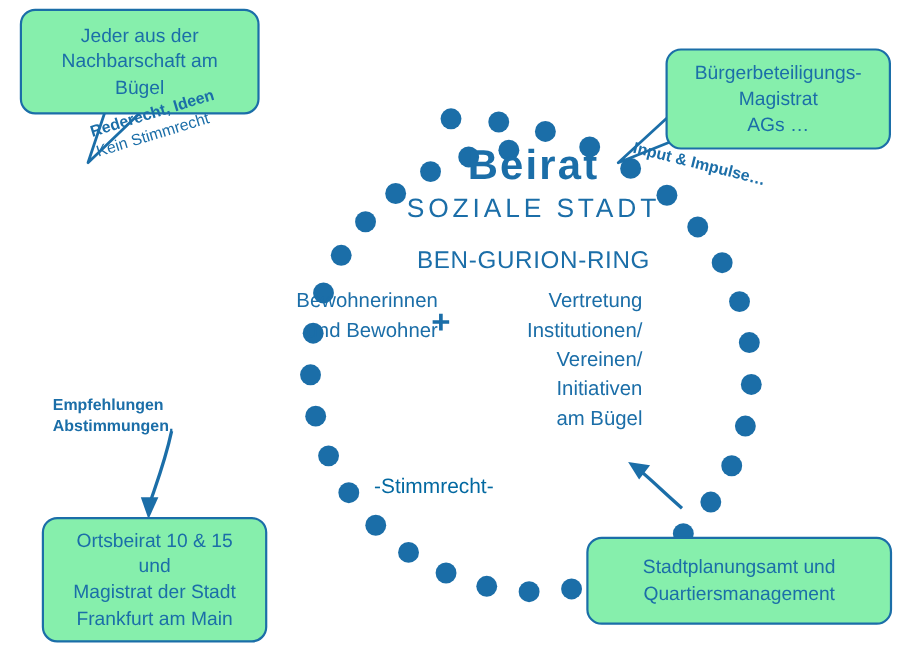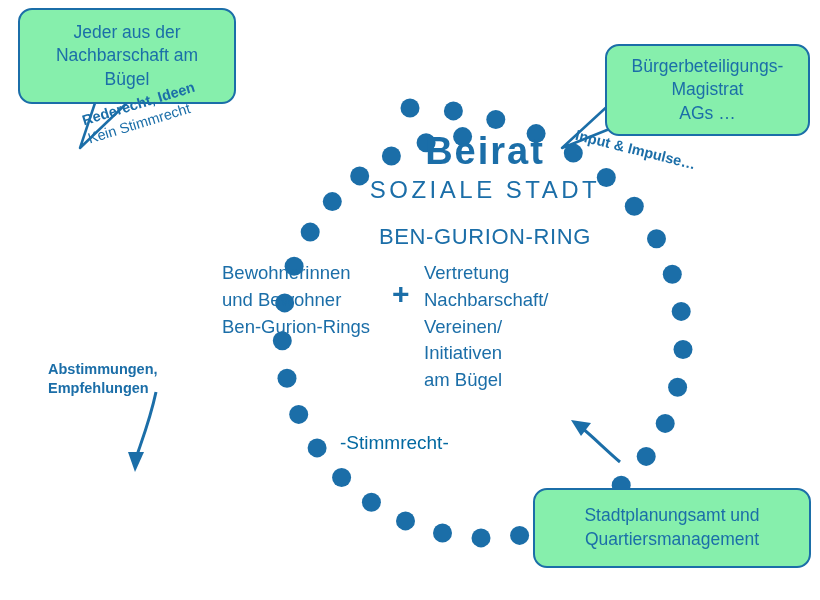--- a/index.html
+++ b/index.html
@@ -57,21 +57,21 @@
     letter-spacing: 3.5px;
   }
   .title-sub2 {
     font-size: 22px;
     letter-spacing: 0.6px;
   }
   .col-text {
     position: absolute;
     color: #1b6ea8;
     font-size: 18.5px;
-    text-align: left;
+    text-align: right;
     line-height: 1.45;
   }
   .plus-sign {
     position: absolute;
     color: #1b6ea8;
     font-size: 30px;
     font-weight: bold;
   }
   .stimmrecht {
     position: absolute;
@@ -170,56 +170,61 @@
     <div>Nachbarschaft am</div>
     <div>Bügel</div>
   </div>
 
   <div class="callout" style="left:605px; top:12px; width:205px; height:92px;margin-top:32px;">
     <div>Bürgerbeteiligungs-</div>
     <div>Magistrat</div>
     <div>AGs …</div>
   </div>
 
+  <div class="callout" style="left:38px; top:470px; width:205px; height:114px;">
+    <div>Ortsbeirat 10 &amp; 15</div>
+    <div>und</div>
+    <div>Magistrat der Stadt</div>
+    <div>Frankfurt am Main</div>
+  </div>
 
   <div class="callout" style="left:533px; top:488px; width:278px; height:80px;">
     <div>Stadtplanungsamt und</div>
     <div>Quartiersmanagement</div>
   </div>
 
   <div class="center-text title-main" style="left:285px; top:130px; width:400px;">Beirat</div>
   <div class="center-text title-sub1" style="left:285px; top:176px; width:400px;">SOZIALE STADT</div>
   <div class="center-text title-sub2" style="left:285px; top:208px; width:400px;margin-top:16px;">BEN-GURION-RING</div>
 
   <div class="col-text" style="left:222px; top:260px; width:176px;">
     <div>Bewohnerinnen</div>
     <div>und Bewohner</div>
-    <div>Ben-Gurion-Rings</div>
   </div>
 
   <div class="plus-sign" style="left:392px; top:277px;">+</div>
 
   <div class="col-text" style="left:424px; top:260px; width:160px;">
     <div>Vertretung</div>
-    <div>Nachbarschaft/</div>
+    <div>Institutionen/</div>
     <div>Vereinen/</div>
     <div>Initiativen</div>
     <div>am Bügel</div>
   </div>
 
   <div class="stimmrecht" style="left:340px; top:432px;">-Stimmrecht-</div>
 
   <div class="edge-label rot-left" style="left:80px; top:112px;">
     <div class="bold">Rederecht, Ideen</div>
     <div class="reg">Kein Stimmrecht</div>
   </div>
 
   <div class="edge-label rot-right" style="left:578px; top:126px;">
     <div class="bold">Input &amp; Impulse…</div>
   </div>
 
   <div class="edge-label" style="left:48px; top:360px;">
+    <div class="bold">Empfehlungen</div>
     <div class="bold">Abstimmungen,</div>
-    <div class="bold">Empfehlungen</div>
   </div>
 
 
 </div>
 
 </body></html>

